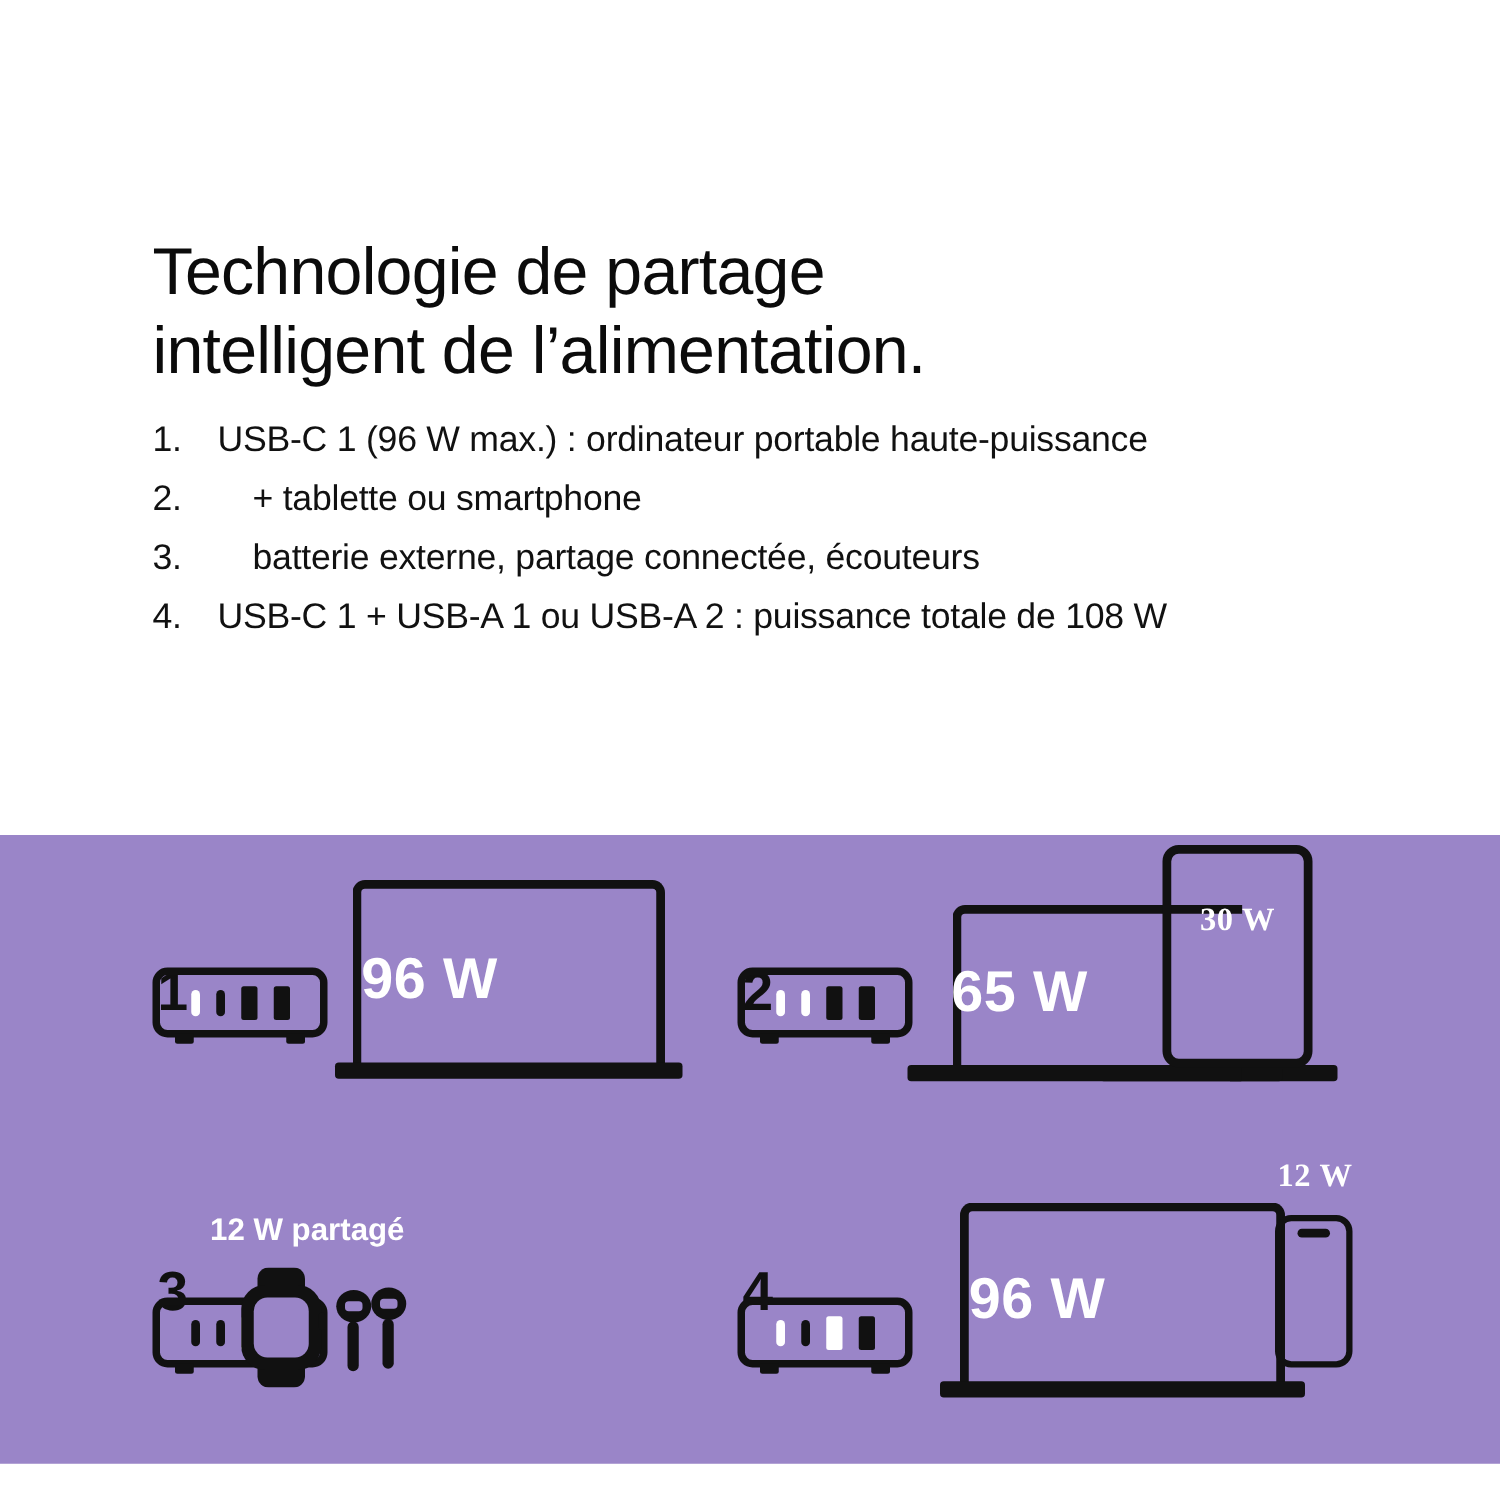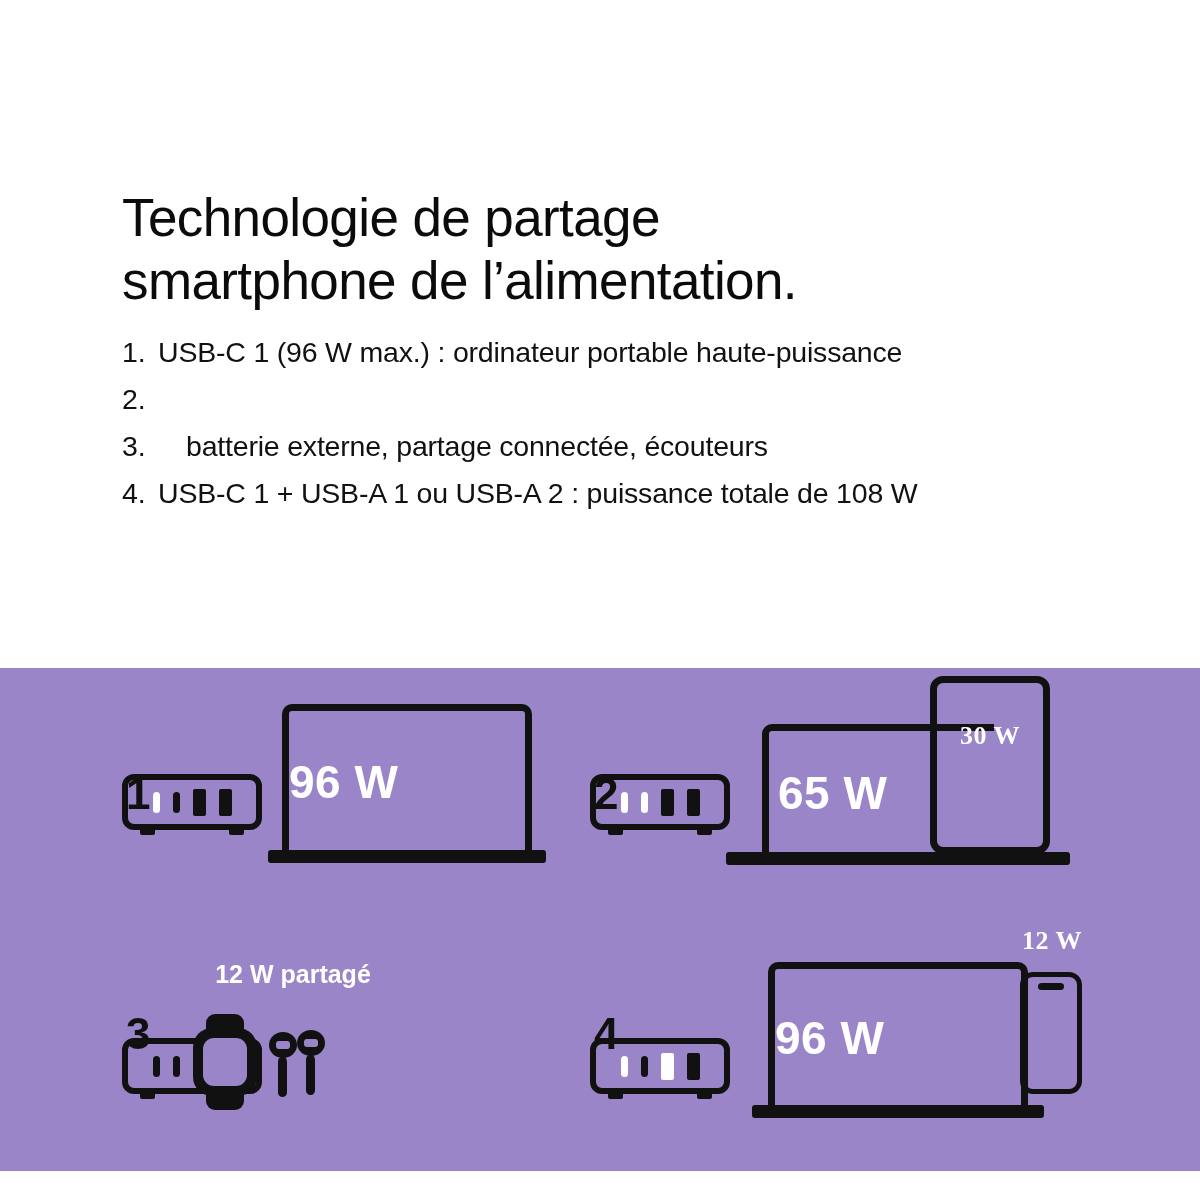--- a/index.html
+++ b/index.html
@@ -61,20 +61,21 @@
     color: #111111;
     margin-bottom: 2px;
   }
   .spec-num {
     flex: 0 0 auto;
     width: 36px;
     text-align: left;
   }
   .spec-body {
     flex: 1 1 auto;
+    margin-left: 16px;
   }
   .spec-cont {
     display: block;
     padding-left: 28px;
   }
 
   
   .purple-panel {
     position: absolute;
     left: 0;
@@ -176,21 +177,21 @@
 
   
   .laptop-1 { left: 282px; top: 36px; width: 250px; height: 180px; }
   .laptop-1 .lid  { width: 250px; height: 148px; }
   .laptop-1 .base { left: -14px; top: 146px; width: 278px; height: 13px; }
 
   
   .laptop-2 { left: 182px; top: 56px; width: 232px; height: 170px; }
   .laptop-2 .lid  { width: 232px; height: 130px; border-right: none; border-radius: 10px 0 0 0; }
   .laptop-2 .base { left: -36px; top: 128px; width: 300px; height: 13px; }
-  .laptop-2 .wattage { position: relative; left: -8px; margin-left: 17px; }
+  .laptop-2 .wattage { position: relative; left: -8px; }
 
   
   .laptop-4 { left: 188px; top: 34px; width: 260px; height: 178px; }
   .laptop-4 .lid  { width: 260px; height: 145px; }
   .laptop-4 .base { left: -16px; top: 143px; width: 292px; height: 13px; }
 
   
   .tablet {
     position: absolute;
     left: 350px;
@@ -248,23 +249,23 @@
     position: absolute;
     left: 440px;
     top: 0;
     width: 64px;
     text-align: center;
   }
 
   .shared-label {
     position: absolute;
     left: 168px;
-    top: 32px;
+    top: 42px;
     width: 250px;
-    text-align: center;
+    text-align: left;
     color: #ffffff;
     font-size: 25px;
     font-weight: 700;
     white-space: nowrap;
   }
 
   .watch-wrap {
     position: absolute;
     left: 188px;
     top: 86px;
@@ -277,35 +278,36 @@
 </style>
 </head>
 <body>
 
 <div class="page">
 
   <div class="text-panel">
 
     <h1 class="headline">
       <span>Technologie de partage</span>
-      <span class="l2">smartphone de l’alimentation.</span>
+      <span class="l2">intelligent de l’alimentation.</span>
     </h1>
 
     <ol class="spec-list" style="list-style:none;margin:0;padding:0;">
 
       <li class="spec-item">
         <span class="spec-num">1.</span>
         <span class="spec-body">
           <span>USB-C 1 (96 W max.) : ordinateur portable haute-puissance</span>
         </span>
       </li>
 
       <li class="spec-item">
         <span class="spec-num">2.</span>
         <span class="spec-body">
+          <span class="spec-cont">+ tablette ou smartphone</span>
         </span>
       </li>
 
       <li class="spec-item">
         <span class="spec-num">3.</span>
         <span class="spec-body">
           <span class="spec-cont">batterie externe, partage connectée, écouteurs</span>
         </span>
       </li>
 

